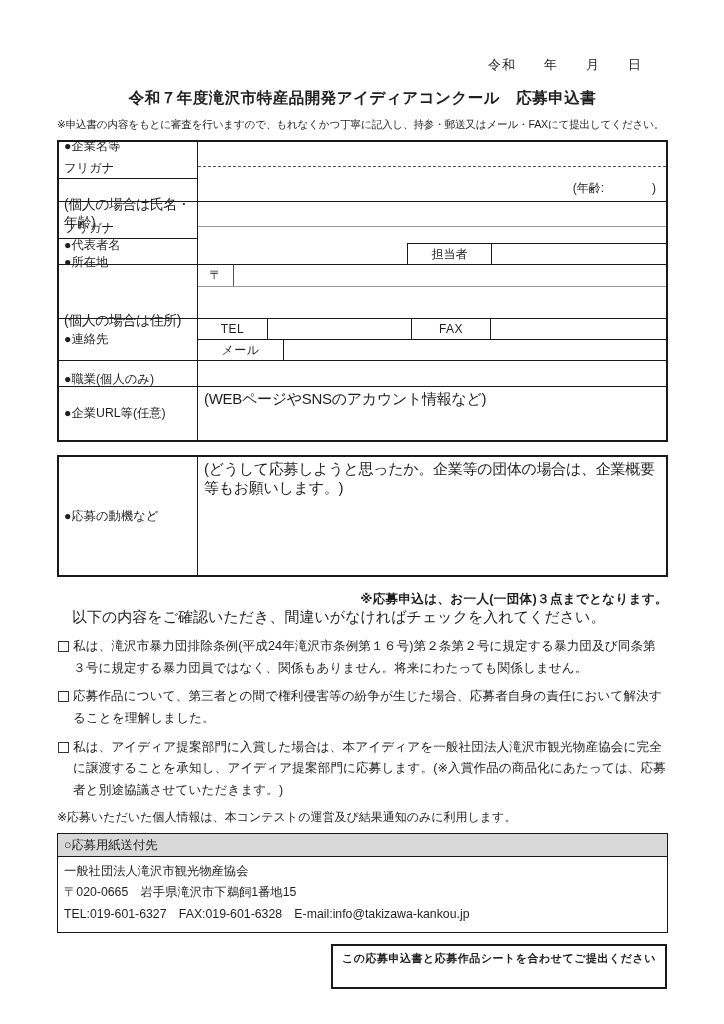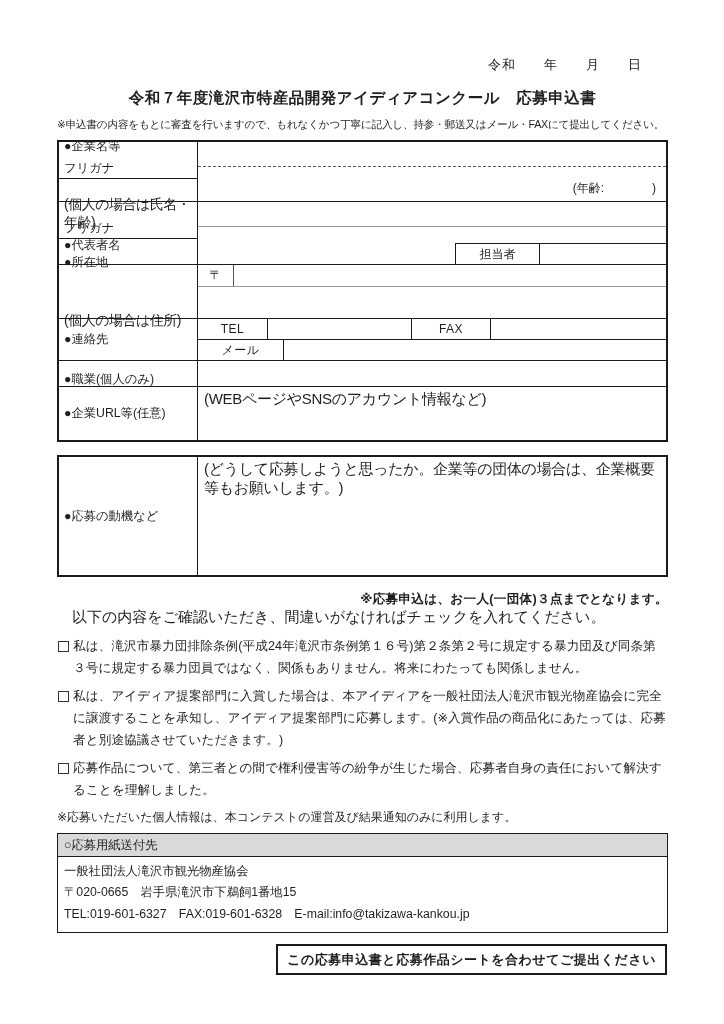--- a/index.html
+++ b/index.html
@@ -39,21 +39,21 @@
   .r-furigana .vcol.dashed { border-bottom: 1.4px dashed #555; }
   .r-furigana .vcol.thin { border-bottom: 1px solid #9a9a9a; }
 
   .r-company { height: 35px; }
   .r-company .vcol { display: flex; align-items: flex-end; justify-content: flex-end; padding: 2px 10px 4px 6px; }
   .age { font-size: 12px; }
 
   .r-rep { height: 38px; }
   .tanto-box {
     position: absolute; right: 0; bottom: 0;
-    width: 211px; height: 21px;
+    width: 259px; height: 21px;
     border-top: 1.6px solid #1a1a1a; border-left: 1.6px solid #1a1a1a;
     display: flex;
   }
   .tanto-label {
     width: 84px; flex: 0 0 84px; border-right: 1.6px solid #1a1a1a;
     display: flex; align-items: center; justify-content: center; font-size: 12px;
   }
   .tanto-field { flex: 1; }
 
   .r-addr { height: 54px; }
@@ -109,22 +109,22 @@
     background: #d9d9d9; border-bottom: 1.4px solid #1a1a1a;
     font-size: 12.3px; padding: 3px 6px 2px 6px;
   }
   .dest-body { padding: 4px 6px 6px 6px; }
   .dest-body div { font-size: 12.3px; line-height: 1.78; }
 
   
   .submit-wrap { display: flex; justify-content: flex-end; margin-top: 11px; padding-right: 1px; }
   .submit-box {
     border: 2.4px solid #1a1a1a;
-    font-size: 13px; font-weight: 700;
-    padding: 5px 9px 4px 9px; letter-spacing: 0.5px;
+    font-size: 11px; font-weight: 700;
+    padding: 5px 9px 21px 9px; letter-spacing: 0.5px;
   }
 </style>
 </head>
 <body>
 
 <div class="page">
 
   <div class="date-line">令和　　年　　月　　日</div>
   <div class="title">令和７年度滝沢市特産品開発アイディアコンクール　応募申込書</div>
   <div class="top-note">※申込書の内容をもとに審査を行いますので、もれなくかつ丁寧に記入し、持参・郵送又はメール・FAXにて提出してください。</div>
@@ -217,25 +217,25 @@
   <div class="limit-note">※応募申込は、お一人(一団体)３点までとなります。</div>
   <div class="check-instruction">以下の内容をご確認いただき、間違いがなければチェックを入れてください。</div>
 
   <div class="checkbox-list">
     <div class="cb-item">
       <span class="cb-box"></span>
       <div class="cb-text">私は、滝沢市暴力団排除条例(平成24年滝沢市条例第１６号)第２条第２号に規定する暴力団及び同条第３号に規定する暴力団員ではなく、関係もありません。将来にわたっても関係しません。</div>
     </div>
     <div class="cb-item">
       <span class="cb-box"></span>
-      <div class="cb-text">私は、アイディア提案部門に入賞した場合は、本アイディアを一般社団法人滝沢市観光物産協会に完全に譲渡することを承知し、アイディア提案部門に応募します。(※入賞作品の商品化にあたっては、応募者と別途協議させていただきます。)</div>
+      <div class="cb-text">応募作品について、第三者との間で権利侵害等の紛争が生じた場合、応募者自身の責任において解決することを理解しました。</div>
     </div>
     <div class="cb-item">
       <span class="cb-box"></span>
-      <div class="cb-text">応募作品について、第三者との間で権利侵害等の紛争が生じた場合、応募者自身の責任において解決することを理解しました。</div>
+      <div class="cb-text">私は、アイディア提案部門に入賞した場合は、本アイディアを一般社団法人滝沢市観光物産協会に完全に譲渡することを承知し、アイディア提案部門に応募します。(※入賞作品の商品化にあたっては、応募者と別途協議させていただきます。)</div>
     </div>
   </div>
 
   <div class="privacy-note">※応募いただいた個人情報は、本コンテストの運営及び結果通知のみに利用します。</div>
 
   <div class="dest-box">
     <div class="dest-header">○応募用紙送付先</div>
     <div class="dest-body">
       <div>一般社団法人滝沢市観光物産協会</div>
       <div>〒020-0665　岩手県滝沢市下鵜飼1番地15</div>

